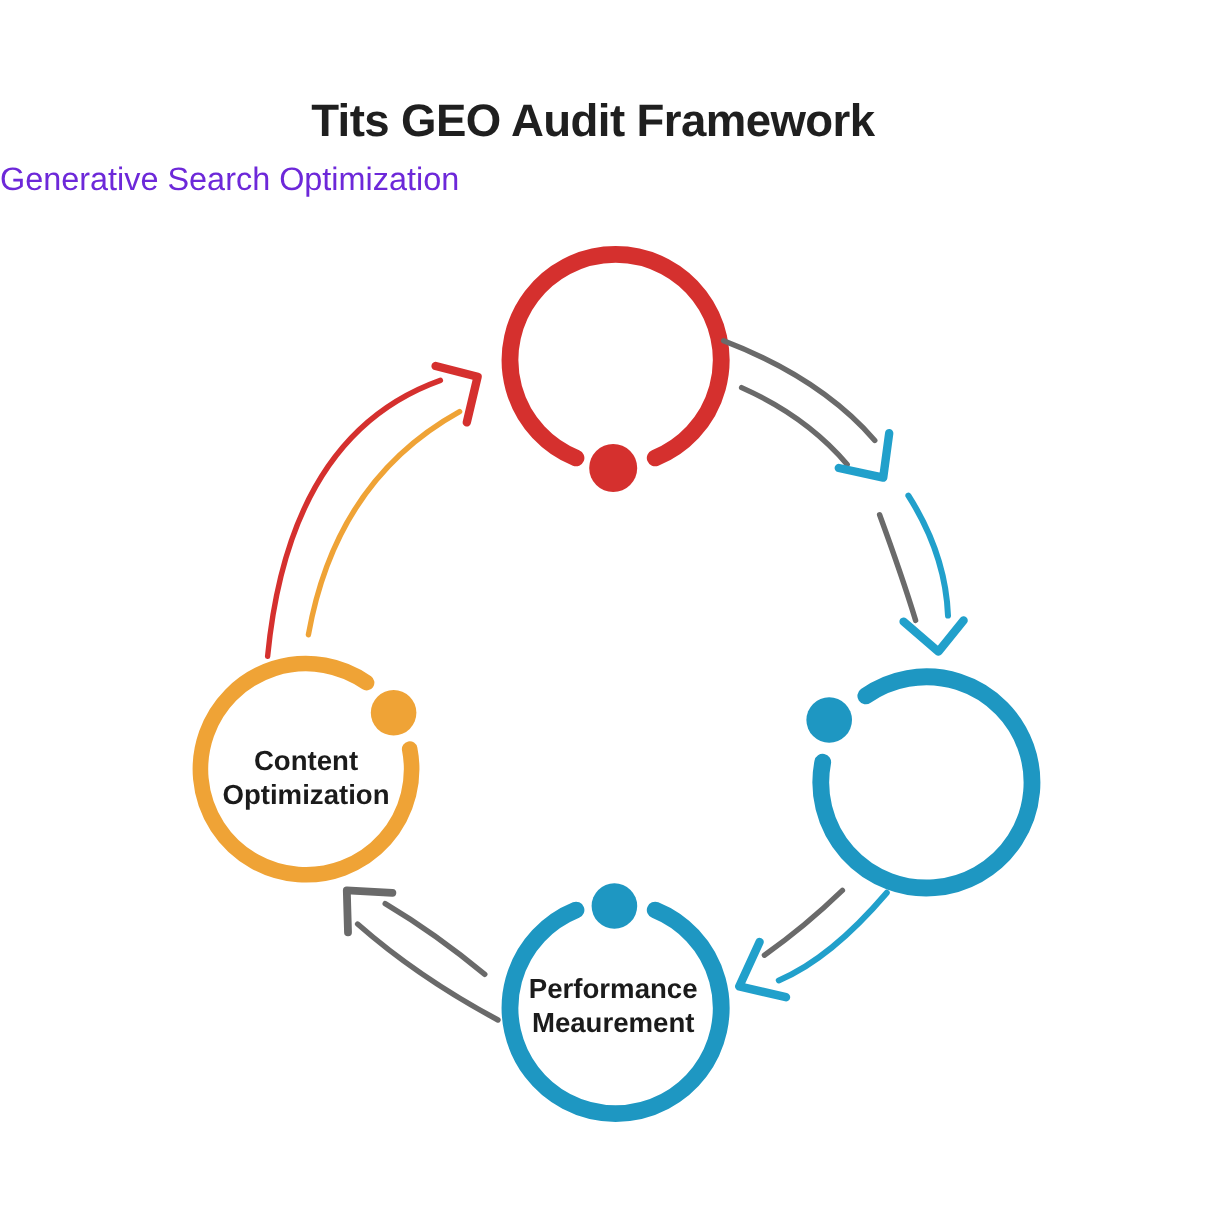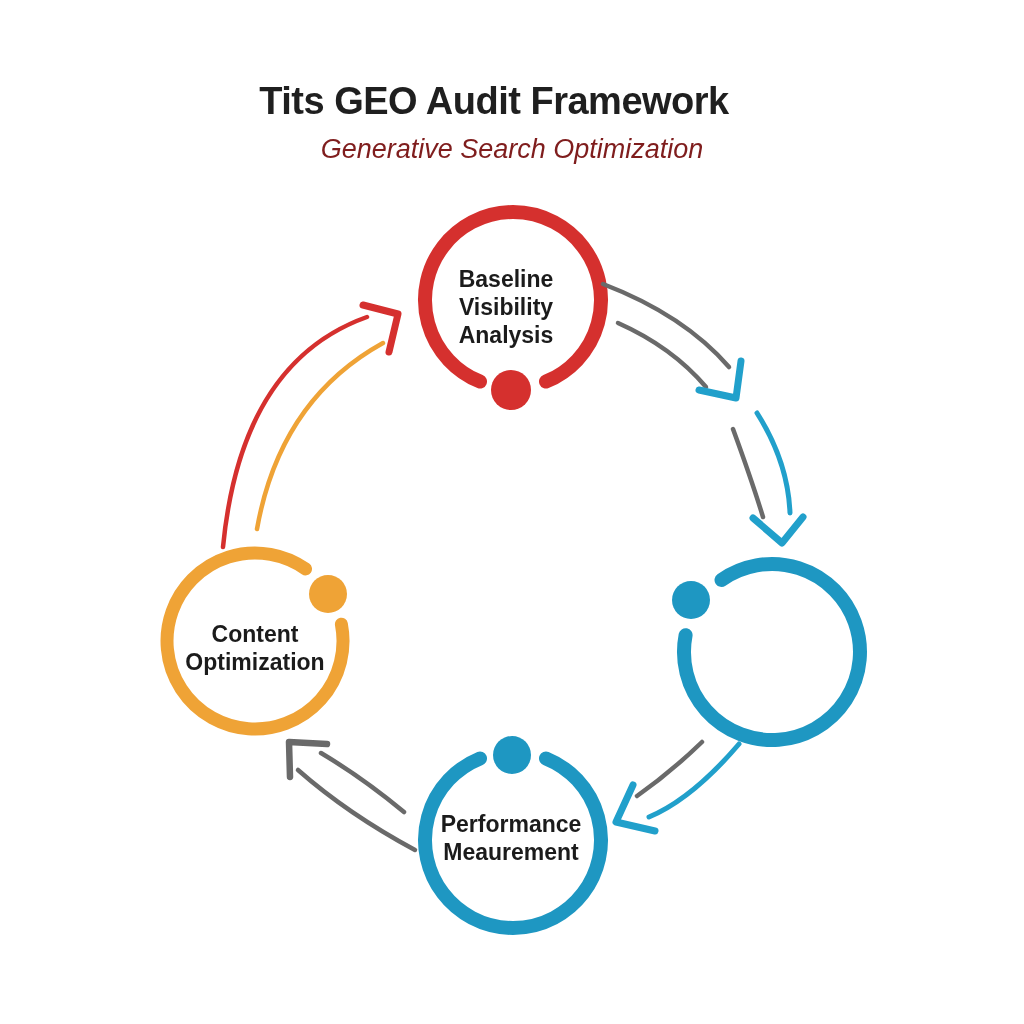--- a/index.html
+++ b/index.html
@@ -1,22 +1,22 @@
 <!DOCTYPE html>
 <html><head>
 <meta charset="utf-8">
 <style>
   html,body{margin:0;padding:0;background:#ffffff;}
   #page{position:relative;width:1024px;height:1024px;background:#ffffff;overflow:hidden;
         font-family:"Liberation Sans", sans-serif;}
   #diagram-svg{position:absolute;left:0;top:0;width:1024px;height:1024px;}
   .title{position:absolute;left:0;right:36px;top:80px;text-align:center;
          font-size:38px;font-weight:700;letter-spacing:-0.5px;color:#1f1f1f;}
-  .subtitle{position:absolute;left:0;right:0;top:134px;text-align:center;
-            font-size:27px;font-weight:400;color:#7f1d1d;font-style:italic;}
+  .subtitle{position:absolute;left:0;right:0;top:134px;text-align:left;
+            font-size:27px;font-weight:400;color:#6d28d9;}
   .node-label{position:absolute;transform:translate(-50%,-50%);text-align:center;
               font-size:23px;font-weight:700;line-height:28px;color:#1b1b1b;white-space:nowrap;}
 </style>
 </head>
 <body>
 
 <div id="page">
 
   <div class="title">Tits GEO Audit Framework</div>
   <div class="subtitle">Generative Search Optimization</div>
@@ -49,25 +49,20 @@
 
     <path d="M 404 812 Q 363 778 321 753" fill="none" stroke="#6A6A6A" stroke-width="4.5" stroke-linecap="round"></path>
     <path d="M 415 850 Q 348 814 298 770" fill="none" stroke="#6A6A6A" stroke-width="4.5" stroke-linecap="round"></path>
     <polyline points="327,744 289,742 290,777" fill="none" stroke="#6A6A6A" stroke-width="6.5" stroke-linecap="round" stroke-linejoin="round"></polyline>
 
     <path d="M 223 547 Q 241 362 367 317" fill="none" stroke="#D5302E" stroke-width="4.5" stroke-linecap="round"></path>
     <path d="M 257 529 Q 280 400 383 343" fill="none" stroke="#EFA336" stroke-width="4.5" stroke-linecap="round"></path>
     <polyline points="363,305 398,314 389,352" fill="none" stroke="#D5302E" stroke-width="7" stroke-linecap="round" stroke-linejoin="round"></polyline>
   </svg>
 
-  <div class="node-label" style="left:506px;top:307px">
-    <div>Baseline</div>
-    <div>Visibility</div>
-    <div>Analysis</div>
-  </div>
 
 
   <div class="node-label" style="left:255px;top:648px">
     <div>Content</div>
     <div>Optimization</div>
   </div>
 
   <div class="node-label" style="left:511px;top:838px">
     <div>Performance</div>
     <div>Meaurement</div>

